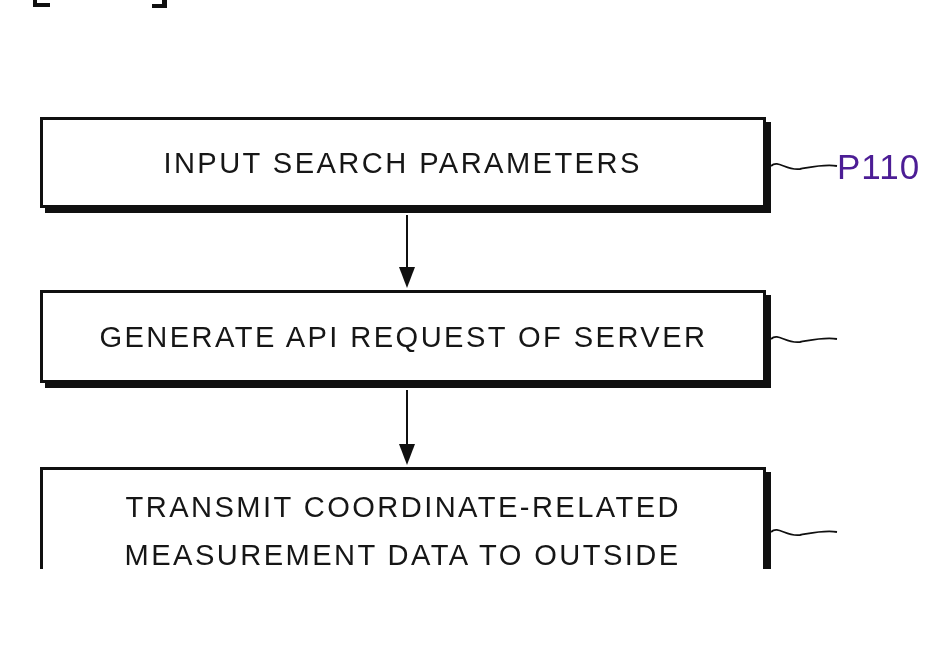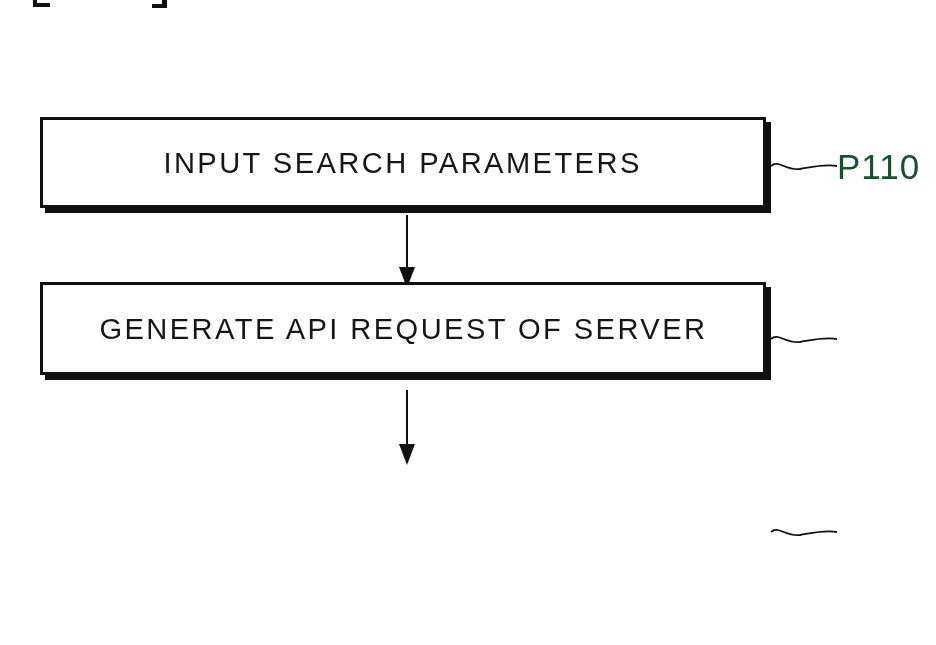--- a/index.html
+++ b/index.html
@@ -27,21 +27,21 @@
     row-gap: 14px;
   }
   .flow-box .line {
     font-size: 30px;
     letter-spacing: 2.5px;
     white-space: nowrap;
     color: #161616;
     transform: scaleX(0.97);
   }
   .box-1 { top: 117px; height: 91px; }
-  .box-2 { top: 282px; height: 93px; }
+  .box-2 { top: 290px; height: 93px; }
   .box-3 { top: 467px; height: 128px; }
 
   .arrow {
     position: absolute;
     left: 398px;
     width: 18px;
   }
   .arrow .shaft {
     position: absolute;
     left: 8px;
@@ -72,21 +72,21 @@
   .squiggle-1 { top: 157px; }
   .squiggle-2 { top: 330px; }
   .squiggle-3 { top: 523px; }
 
   .ref-label {
     position: absolute;
     left: 837px;
     font-size: 35px;
     letter-spacing: 1px;
     white-space: nowrap;
-    color: #14532d;
+    color: #4c1d95;
   }
   .label-1 { top: 147px; }
   .label-2 { top: 320px; }
   .label-3 { top: 513px; }
 
   
   .crop-mark { position: absolute; top: 0; }
   .crop-mark-left {
     left: 33px;
     width: 17px;
@@ -128,17 +128,21 @@
   </div>
   <svg class="squiggle squiggle-2" viewBox="0 0 68 18">
     <path d="M1,9 C8,2 16,14 30,12 C42,10 54,7 67,9" fill="none" stroke="#101010" stroke-width="1.8"></path>
   </svg>
 
   <div class="arrow arrow-2">
     <div class="shaft"></div>
     <div class="head"></div>
   </div>
 
+  <div class="flow-box box-3">
+    <span class="line">TRANSMIT COORDINATE-RELATED</span>
+    <span class="line">MEASUREMENT DATA TO OUTSIDE</span>
+  </div>
   <svg class="squiggle squiggle-3" viewBox="0 0 68 18">
     <path d="M1,9 C8,2 16,14 30,12 C42,10 54,7 67,9" fill="none" stroke="#101010" stroke-width="1.8"></path>
   </svg>
 
 </div>
 
 </body></html>

